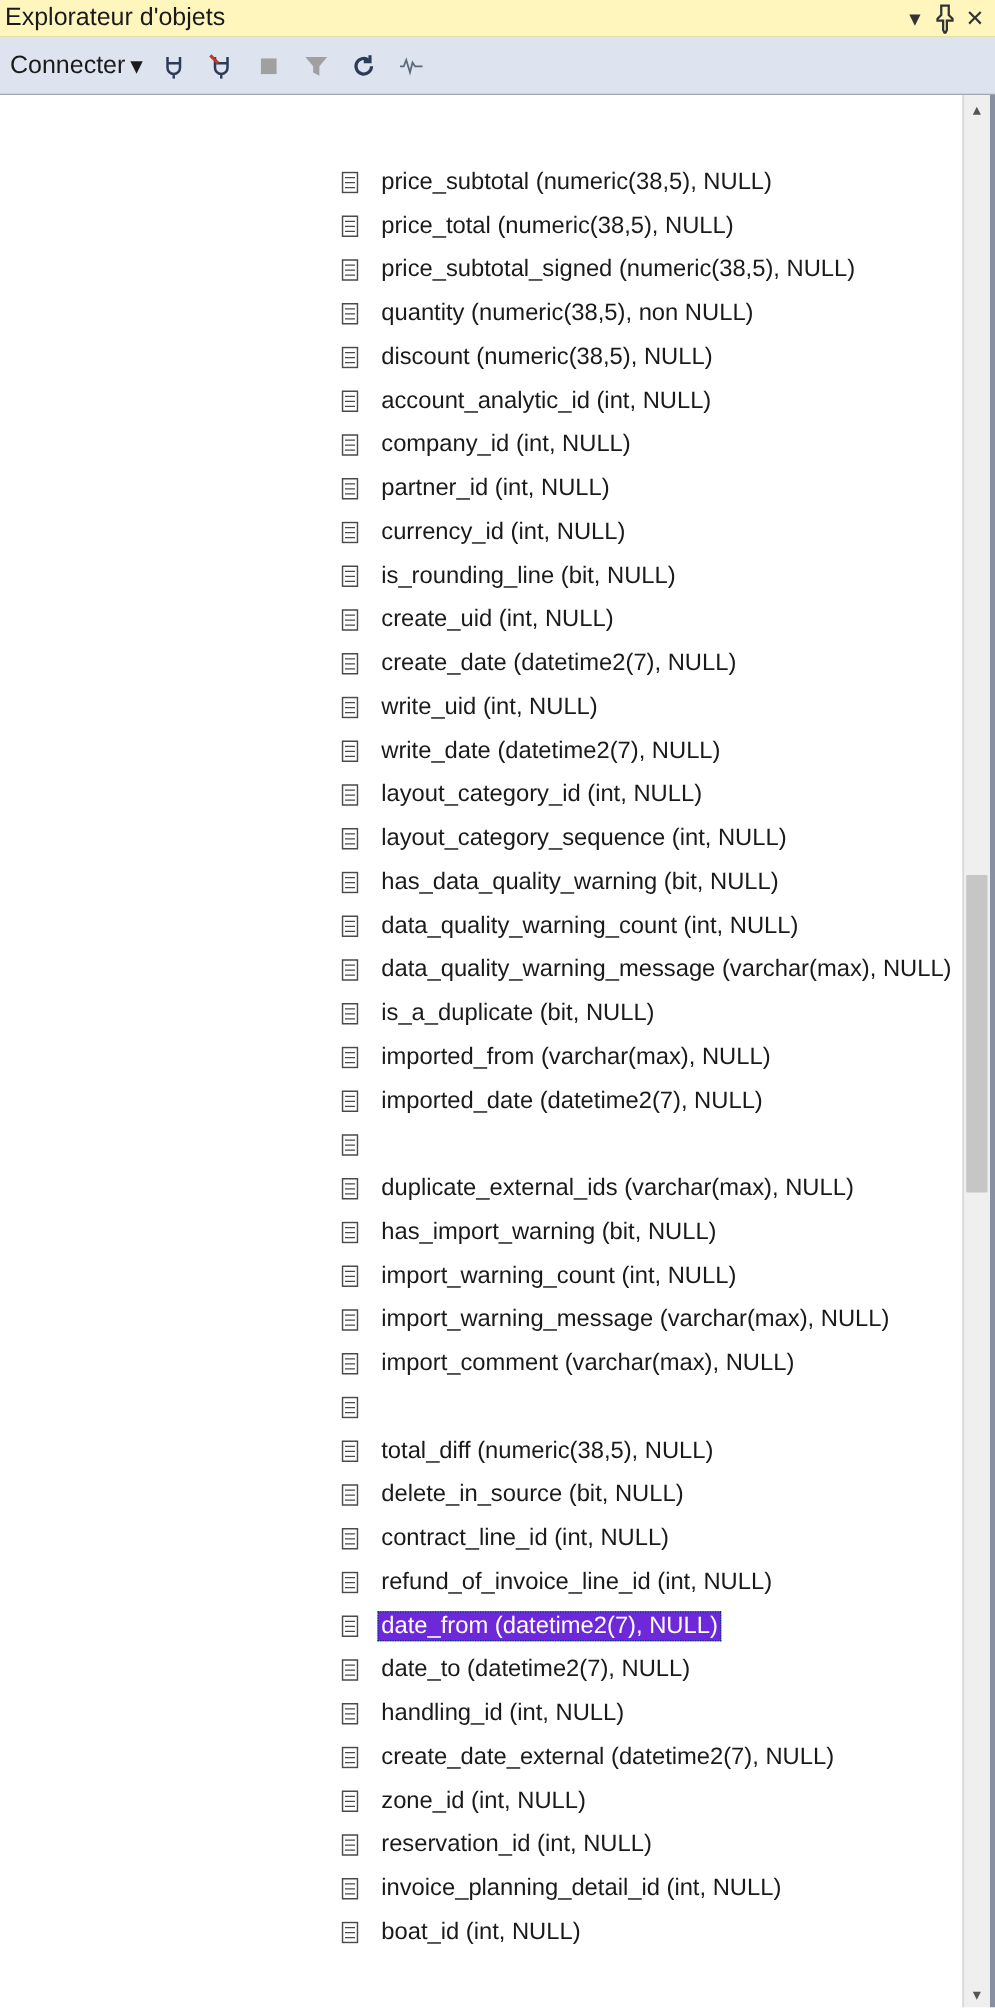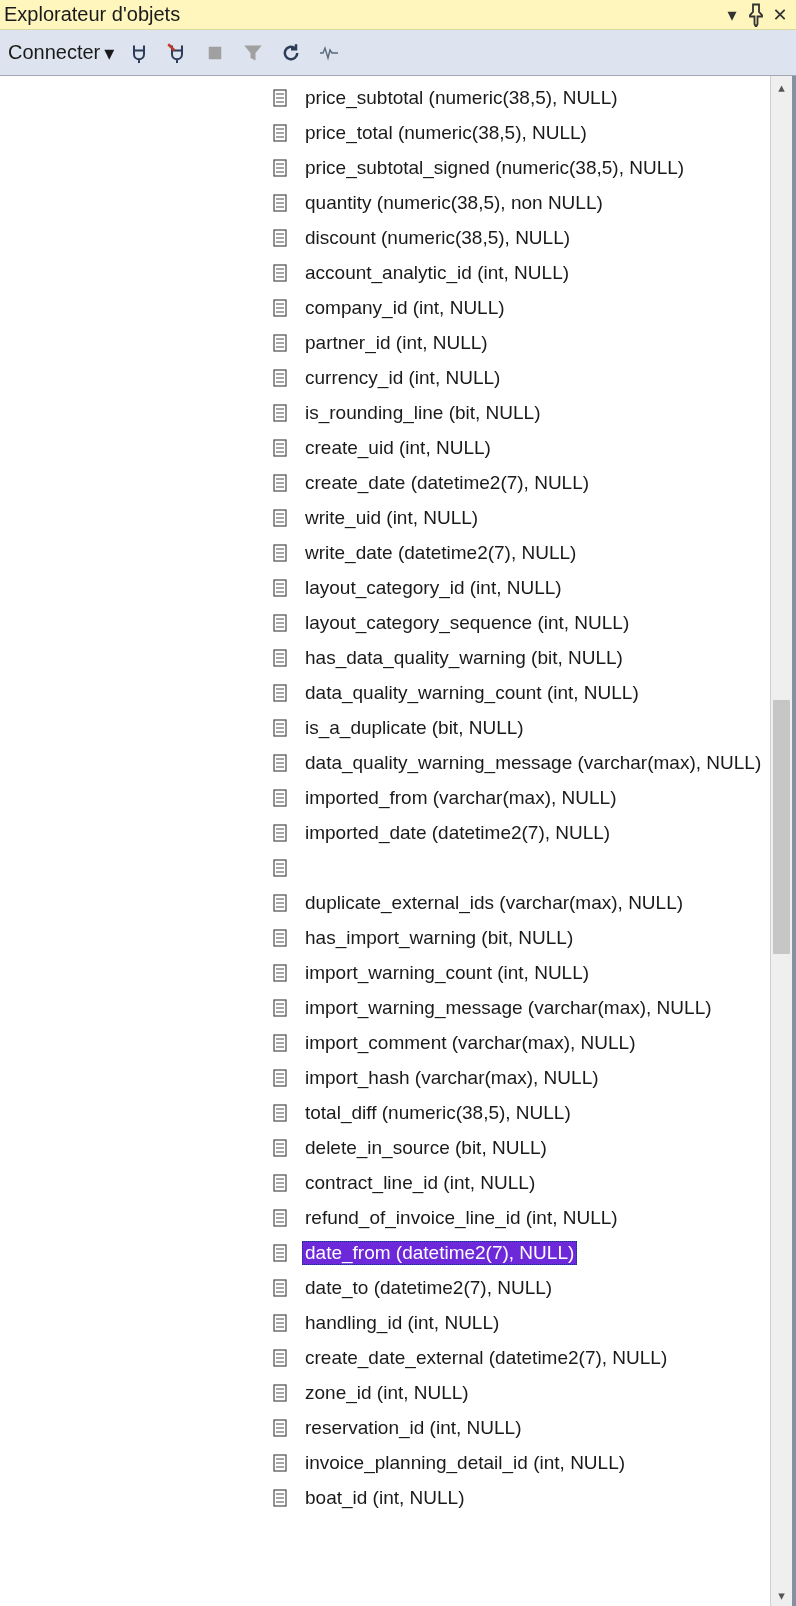--- a/index.html
+++ b/index.html
@@ -71,20 +71,21 @@
   right: 0;
   bottom: 0;
   display: flex;
   border-right: 4px solid #888fa0;
 }
 .tree-area {
   flex: 1;
   overflow: hidden;
   position: relative;
   background: #fff;
+  margin-top: 48px;
 }
 .tree-inner {
   position: absolute;
   left: 0; right: 0; top: 4px;
 }
 .col-row {
   height: 35px;
   display: flex;
   align-items: center;
   padding-left: 270px;
@@ -394,42 +395,42 @@
         </div>
         <div class="col-row">
           <span class="col-icon">
             <svg viewBox="0 0 14 18">
               <rect x="1" y="1" width="12" height="16" fill="none" stroke="#4a4a4a" stroke-width="1.2"></rect>
               <line x1="3" y1="5" x2="11" y2="5" stroke="#4a4a4a" stroke-width="1"></line>
               <line x1="3" y1="9" x2="11" y2="9" stroke="#4a4a4a" stroke-width="1"></line>
               <line x1="3" y1="13" x2="11" y2="13" stroke="#4a4a4a" stroke-width="1"></line>
             </svg>
           </span>
+          <span class="col-label">data_quality_warning_message (varchar(max), NULL)</span>
+        </div>
+        <div class="col-row">
+          <span class="col-icon">
+            <svg viewBox="0 0 14 18">
+              <rect x="1" y="1" width="12" height="16" fill="none" stroke="#4a4a4a" stroke-width="1.2"></rect>
+              <line x1="3" y1="5" x2="11" y2="5" stroke="#4a4a4a" stroke-width="1"></line>
+              <line x1="3" y1="9" x2="11" y2="9" stroke="#4a4a4a" stroke-width="1"></line>
+              <line x1="3" y1="13" x2="11" y2="13" stroke="#4a4a4a" stroke-width="1"></line>
+            </svg>
+          </span>
           <span class="col-label">is_a_duplicate (bit, NULL)</span>
         </div>
         <div class="col-row">
           <span class="col-icon">
             <svg viewBox="0 0 14 18">
               <rect x="1" y="1" width="12" height="16" fill="none" stroke="#4a4a4a" stroke-width="1.2"></rect>
               <line x1="3" y1="5" x2="11" y2="5" stroke="#4a4a4a" stroke-width="1"></line>
               <line x1="3" y1="9" x2="11" y2="9" stroke="#4a4a4a" stroke-width="1"></line>
               <line x1="3" y1="13" x2="11" y2="13" stroke="#4a4a4a" stroke-width="1"></line>
             </svg>
           </span>
-          <span class="col-label">data_quality_warning_message (varchar(max), NULL)</span>
-        </div>
-        <div class="col-row">
-          <span class="col-icon">
-            <svg viewBox="0 0 14 18">
-              <rect x="1" y="1" width="12" height="16" fill="none" stroke="#4a4a4a" stroke-width="1.2"></rect>
-              <line x1="3" y1="5" x2="11" y2="5" stroke="#4a4a4a" stroke-width="1"></line>
-              <line x1="3" y1="9" x2="11" y2="9" stroke="#4a4a4a" stroke-width="1"></line>
-              <line x1="3" y1="13" x2="11" y2="13" stroke="#4a4a4a" stroke-width="1"></line>
-            </svg>
-          </span>
           <span class="col-label">imported_from (varchar(max), NULL)</span>
         </div>
         <div class="col-row">
           <span class="col-icon">
             <svg viewBox="0 0 14 18">
               <rect x="1" y="1" width="12" height="16" fill="none" stroke="#4a4a4a" stroke-width="1.2"></rect>
               <line x1="3" y1="5" x2="11" y2="5" stroke="#4a4a4a" stroke-width="1"></line>
               <line x1="3" y1="9" x2="11" y2="9" stroke="#4a4a4a" stroke-width="1"></line>
               <line x1="3" y1="13" x2="11" y2="13" stroke="#4a4a4a" stroke-width="1"></line>
             </svg>
@@ -503,21 +504,20 @@
         </div>
         <div class="col-row">
           <span class="col-icon">
             <svg viewBox="0 0 14 18">
               <rect x="1" y="1" width="12" height="16" fill="none" stroke="#4a4a4a" stroke-width="1.2"></rect>
               <line x1="3" y1="5" x2="11" y2="5" stroke="#4a4a4a" stroke-width="1"></line>
               <line x1="3" y1="9" x2="11" y2="9" stroke="#4a4a4a" stroke-width="1"></line>
               <line x1="3" y1="13" x2="11" y2="13" stroke="#4a4a4a" stroke-width="1"></line>
             </svg>
           </span>
-          <span class="col-label">import_hash (varchar(max), NULL)</span>
         </div>
         <div class="col-row">
           <span class="col-icon">
             <svg viewBox="0 0 14 18">
               <rect x="1" y="1" width="12" height="16" fill="none" stroke="#4a4a4a" stroke-width="1.2"></rect>
               <line x1="3" y1="5" x2="11" y2="5" stroke="#4a4a4a" stroke-width="1"></line>
               <line x1="3" y1="9" x2="11" y2="9" stroke="#4a4a4a" stroke-width="1"></line>
               <line x1="3" y1="13" x2="11" y2="13" stroke="#4a4a4a" stroke-width="1"></line>
             </svg>
           </span>

